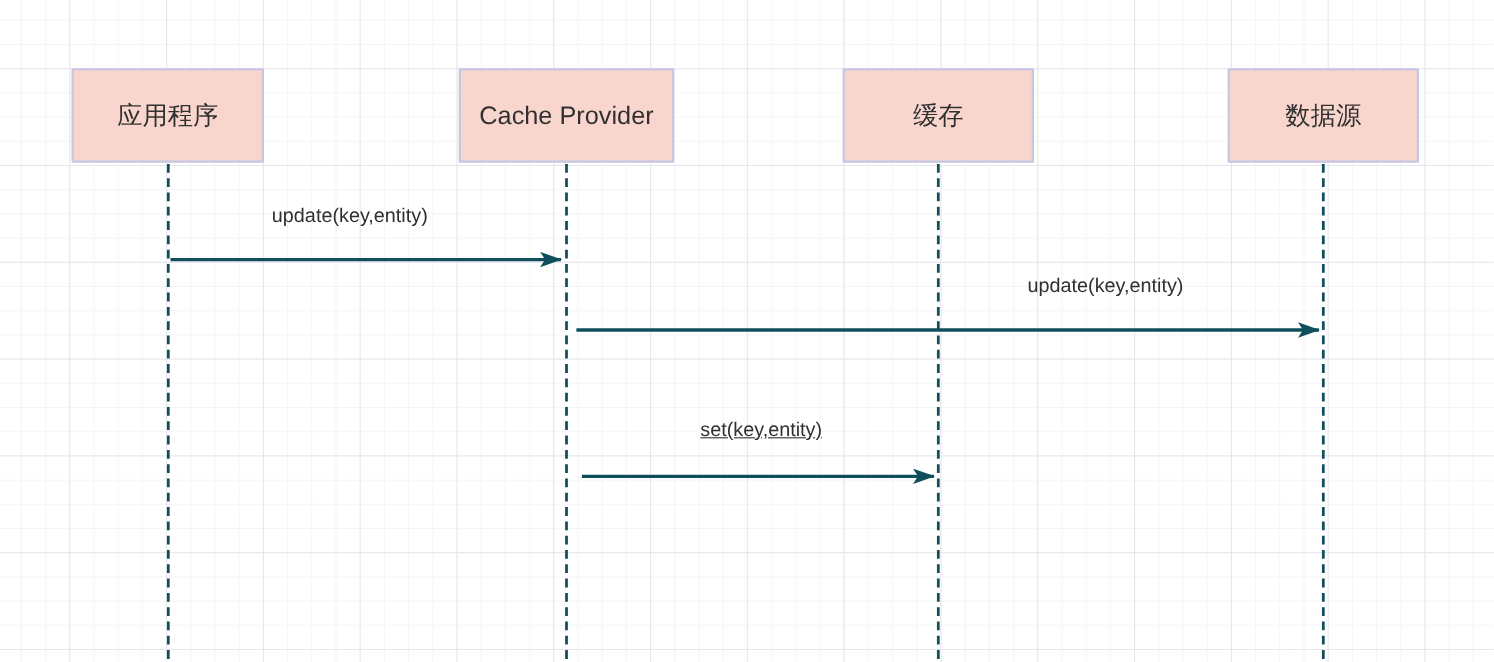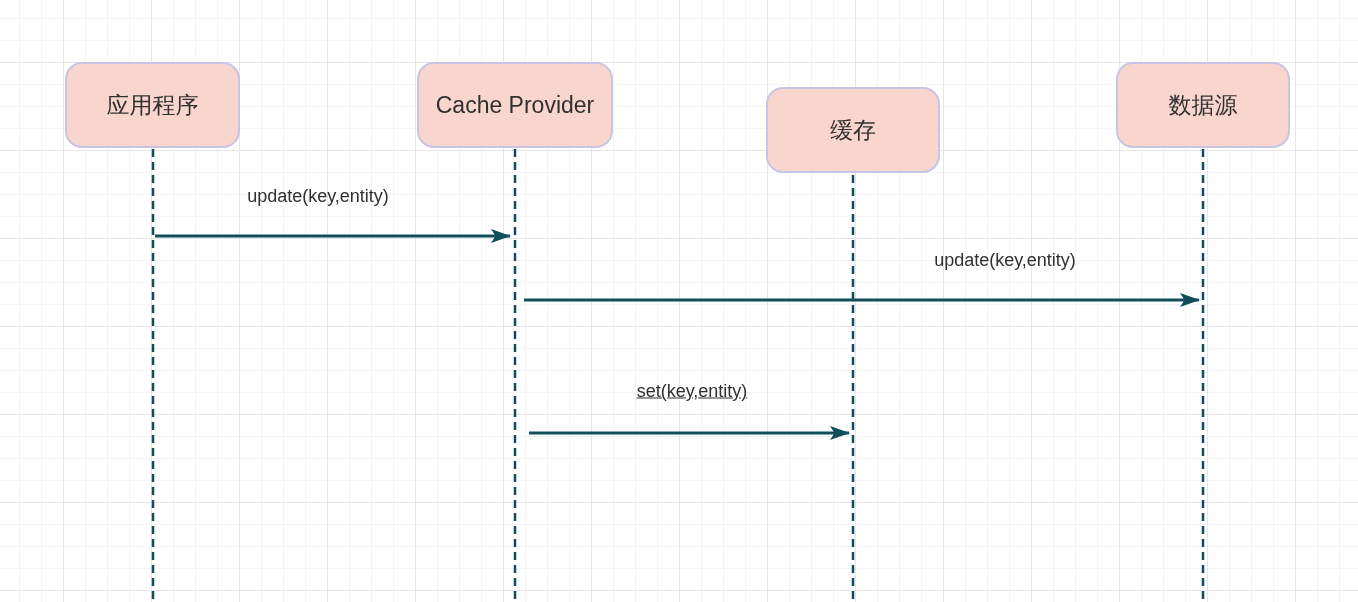--- a/index.html
+++ b/index.html
@@ -44,36 +44,36 @@
     stroke: var(--line);
     stroke-width: 3;
     fill: none;
   }
   .arrow-head { fill: var(--line); }
   .actor {
     position: absolute;
     top: 62px; height: 86px;
     background: var(--actor_fill);
     border: 2px solid var(--actor_border);
-    border-radius: 17px;
+    border-radius: 1px;
     display: flex; align-items: center; justify-content: center;
     color: var(--text);
     font-size: 23px;
     cursor: default;
   }
   .msg-label {
     position: absolute;
     transform: translate(-50%, -50%);
     color: var(--text);
     font-size: 18px;
     white-space: nowrap;
   }
   .actor-app       { left: 65px;   width: 175px; }
   .actor-provider  { left: 417px;  width: 196px; }
-  .actor-cache     { left: 766px;  width: 174px; margin-top: 25px; }
+  .actor-cache     { left: 766px;  width: 174px; }
   .actor-source    { left: 1116px; width: 174px; font-family: Liberation Mono, monospace; }
   .msg-1 { left: 318px;  top: 196px; }
   .msg-2 { left: 1005px; top: 260px; }
   .msg-3 { left: 692px;  top: 391px; text-decoration: underline; }
 </style>
 </head>
 <body>
 
 <div class="canvas">
 

